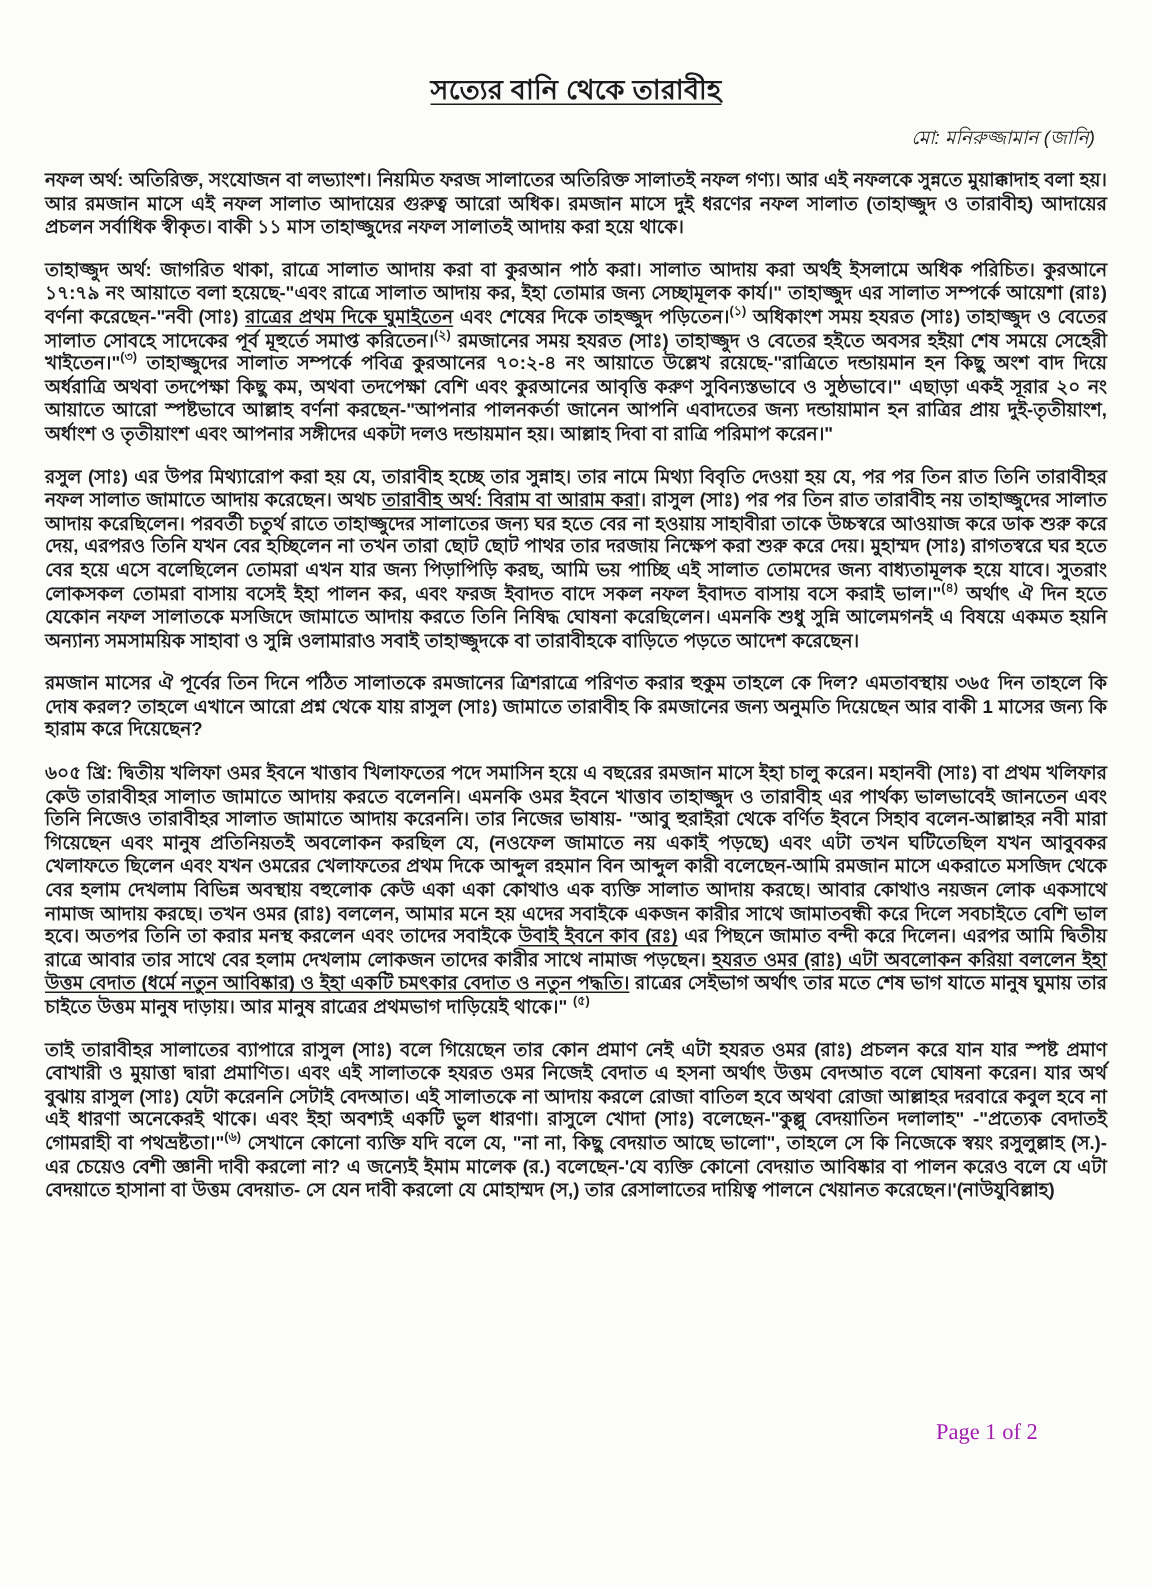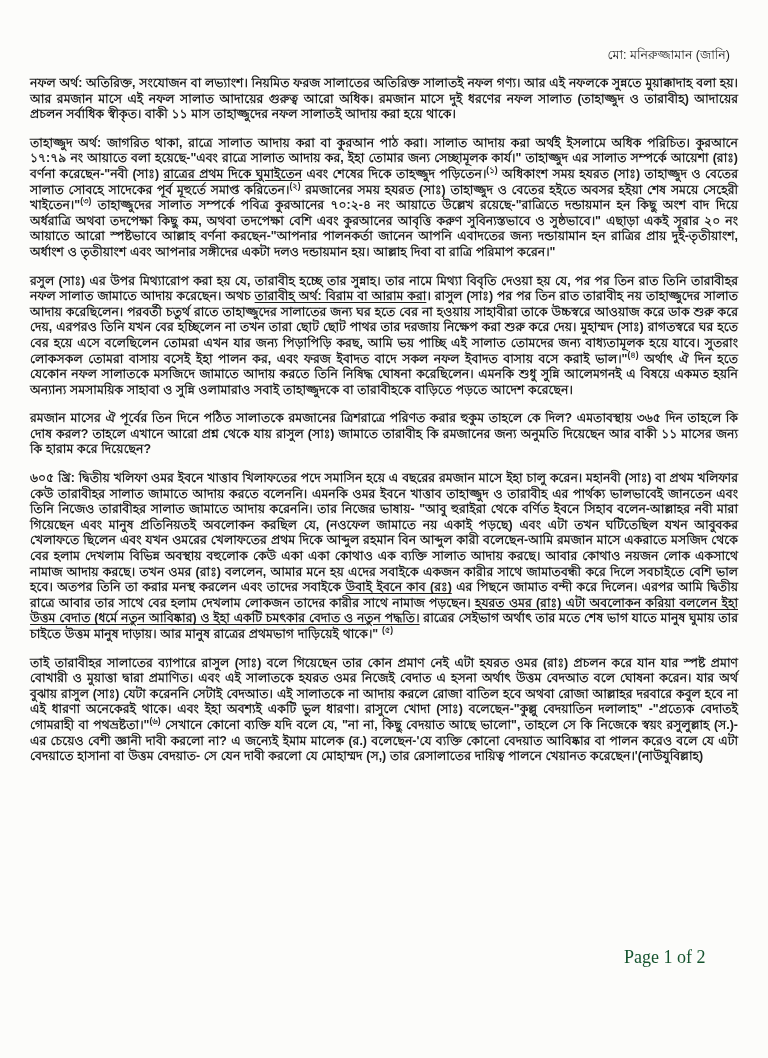--- a/index.html
+++ b/index.html
@@ -23,20 +23,21 @@
     text-align: center;
     font-size: 18px;
     font-weight: bold;
     text-decoration: underline;
     text-underline-offset: 3px;
     margin: 0 0 6px 0;
     letter-spacing: 0.2px;
   }
   .author {
     text-align: right;
+    font-style: italic;
     font-size: 12.5px;
     margin: 0 8px 10px 0;
   }
   .paras p {
     font-size: 12.4px;
     line-height: 15.6px;
     text-align: justify;
     margin: 0 0 13px 0;
     word-spacing: 0.3px;
     font-weight: bold;
@@ -48,31 +49,32 @@
   .paras sup {
     font-size: 8.5px;
     line-height: 0;
     vertical-align: super;
   }
   .footer {
     position: absolute;
     left: 624px;
     top: 947px;
     font-family: "Liberation Serif", "DejaVu Serif", serif;
-    font-size: 18px;
-    color: #14532d;
+    font-size: 15px;
+    color: #a21caf;
   }
 </style>
 </head>
 <body>
 
 <div class="page">
+  <h1 class="title">সত্যের বানি থেকে তারাবীহ</h1>
   <div class="author">মো: মনিরুজ্জামান (জানি)</div>
   <div class="paras">
       <p><span>নফল অর্থ: অতিরিক্ত, সংযোজন বা লভ্যাংশ। নিয়মিত ফরজ সালাতের অতিরিক্ত সালাতই নফল গণ্য। আর এই নফলকে সুন্নতে মুয়াক্কাদাহ বলা হয়। আর রমজান মাসে এই নফল সালাত আদায়ের গুরুত্ব আরো অধিক। রমজান মাসে দুই ধরণের নফল সালাত (তাহাজ্জুদ ও তারাবীহ) আদায়ের প্রচলন সর্বাধিক স্বীকৃত। বাকী ১১ মাস তাহাজ্জুদের নফল সালাতই আদায় করা হয়ে থাকে।</span></p>
       <p><span>তাহাজ্জুদ অর্থ: জাগরিত থাকা, রাত্রে সালাত আদায় করা বা কুরআন পাঠ করা। সালাত আদায় করা অর্থই ইসলামে অধিক পরিচিত। কুরআনে ১৭:৭৯ নং আয়াতে বলা হয়েছে-"এবং রাত্রে সালাত আদায় কর, ইহা তোমার জন্য সেচ্ছামূলক কার্য।" তাহাজ্জুদ এর সালাত সম্পর্কে আয়েশা (রাঃ) বর্ণনা করেছেন-"নবী (সাঃ) </span><span class="u">রাত্রের প্রথম দিকে ঘুমাইতেন</span><span> এবং শেষের দিকে তাহজ্জুদ পড়িতেন।</span><sup>(১)</sup><span> অধিকাংশ সময় হযরত (সাঃ) তাহাজ্জুদ ও বেতের সালাত সোবহে সাদেকের পূর্ব মূহুর্তে সমাপ্ত করিতেন।</span><sup>(২)</sup><span> রমজানের সময় হযরত (সাঃ) তাহাজ্জুদ ও বেতের হইতে অবসর হইয়া শেষ সময়ে সেহেরী খাইতেন।"</span><sup>(৩)</sup><span> তাহাজ্জুদের সালাত সম্পর্কে পবিত্র কুরআনের ৭০:২-৪ নং আয়াতে উল্লেখ রয়েছে-"রাত্রিতে দন্ডায়মান হন কিছু অংশ বাদ দিয়ে অর্ধরাত্রি অথবা তদপেক্ষা কিছু কম, অথবা তদপেক্ষা বেশি এবং কুরআনের আবৃত্তি করুণ সুবিন্যস্তভাবে ও সুষ্ঠভাবে।" এছাড়া একই সূরার ২০ নং আয়াতে আরো স্পষ্টভাবে আল্লাহ বর্ণনা করছেন-"আপনার পালনকর্তা জানেন আপনি এবাদতের জন্য দন্ডায়ামান হন রাত্রির প্রায় দুই-তৃতীয়াংশ, অর্ধাংশ ও তৃতীয়াংশ এবং আপনার সঙ্গীদের একটা দলও দন্ডায়মান হয়। আল্লাহ দিবা বা রাত্রি পরিমাপ করেন।"</span></p>
       <p><span>রসুল (সাঃ) এর উপর মিথ্যারোপ করা হয় যে, তারাবীহ হচ্ছে তার সুন্নাহ। তার নামে মিথ্যা বিবৃতি দেওয়া হয় যে, পর পর তিন রাত তিনি তারাবীহর নফল সালাত জামাতে আদায় করেছেন। অথচ </span><span class="u">তারাবীহ অর্থ: বিরাম বা আরাম করা</span><span>। রাসুল (সাঃ) পর পর তিন রাত তারাবীহ নয় তাহাজ্জুদের সালাত আদায় করেছিলেন। পরবর্তী চতুর্থ রাতে তাহাজ্জুদের সালাতের জন্য ঘর হতে বের না হওয়ায় সাহাবীরা তাকে উচ্চস্বরে আওয়াজ করে ডাক শুরু করে দেয়, এরপরও তিনি যখন বের হচ্ছিলেন না তখন তারা ছোট ছোট পাথর তার দরজায় নিক্ষেপ করা শুরু করে দেয়। মুহাম্মদ (সাঃ) রাগতস্বরে ঘর হতে বের হয়ে এসে বলেছিলেন তোমরা এখন যার জন্য পিড়াপিড়ি করছ, আমি ভয় পাচ্ছি এই সালাত তোমদের জন্য বাধ্যতামূলক হয়ে যাবে। সুতরাং লোকসকল তোমরা বাসায় বসেই ইহা পালন কর, এবং ফরজ ইবাদত বাদে সকল নফল ইবাদত বাসায় বসে করাই ভাল।"</span><sup>(৪)</sup><span> অর্থাৎ ঐ দিন হতে যেকোন নফল সালাতকে মসজিদে জামাতে আদায় করতে তিনি নিষিদ্ধ ঘোষনা করেছিলেন। এমনকি শুধু সুন্নি আলেমগনই এ বিষয়ে একমত হয়নি অন্যান্য সমসাময়িক সাহাবা ও সুন্নি ওলামারাও সবাই তাহাজ্জুদকে বা তারাবীহকে বাড়িতে পড়তে আদেশ করেছেন।</span></p>
-      <p><span>রমজান মাসের ঐ পূর্বের তিন দিনে পঠিত সালাতকে রমজানের ত্রিশরাত্রে পরিণত করার হুকুম তাহলে কে দিল? এমতাবস্থায় ৩৬৫ দিন তাহলে কি দোষ করল? তাহলে এখানে আরো প্রশ্ন থেকে যায় রাসুল (সাঃ) জামাতে তারাবীহ কি রমজানের জন্য অনুমতি দিয়েছেন আর বাকী ১১ মাসের জন্য কি হারাম করে দিয়েছেন?</span></p>
+      <p><span>রমজান মাসের ঐ পূর্বের তিন দিনে পঠিত সালাতকে রমজানের ত্রিশরাত্রে পরিণত করার হুকুম তাহলে কে দিল? এমতাবস্থায় ৩৬৫ দিন তাহলে কি দোষ করল? তাহলে এখানে আরো প্রশ্ন থেকে যায় রাসুল (সাঃ) জামাতে তারাবীহ কি রমজানের জন্য অনুমতি দিয়েছেন আর বাকী 1 মাসের জন্য কি হারাম করে দিয়েছেন?</span></p>
       <p><span>৬০৫ খ্রি: দ্বিতীয় খলিফা ওমর ইবনে খাত্তাব খিলাফতের পদে সমাসিন হয়ে এ বছরের রমজান মাসে ইহা চালু করেন। মহানবী (সাঃ) বা প্রথম খলিফার কেউ তারাবীহর সালাত জামাতে আদায় করতে বলেননি। এমনকি ওমর ইবনে খাত্তাব তাহাজ্জুদ ও তারাবীহ এর পার্থক্য ভালভাবেই জানতেন এবং তিনি নিজেও তারাবীহর সালাত জামাতে আদায় করেননি। তার নিজের ভাষায়- "আবু হুরাইরা থেকে বর্ণিত ইবনে সিহাব বলেন-আল্লাহর নবী মারা গিয়েছেন এবং মানুষ প্রতিনিয়তই অবলোকন করছিল যে, (নওফেল জামাতে নয় একাই পড়ছে) এবং এটা তখন ঘটিতেছিল যখন আবুবকর খেলাফতে ছিলেন এবং যখন ওমরের খেলাফতের প্রথম দিকে আব্দুল রহমান বিন আব্দুল কারী বলেছেন-আমি রমজান মাসে একরাতে মসজিদ থেকে বের হলাম দেখলাম বিভিন্ন অবস্থায় বহুলোক কেউ একা একা কোথাও এক ব্যক্তি সালাত আদায় করছে। আবার কোথাও নয়জন লোক একসাথে নামাজ আদায় করছে। তখন ওমর (রাঃ) বললেন, আমার মনে হয় এদের সবাইকে একজন কারীর সাথে জামাতবন্ধী করে দিলে সবচাইতে বেশি ভাল হবে। অতপর তিনি তা করার মনস্থ করলেন এবং তাদের সবাইকে </span><span class="u">উবাই ইবনে কাব (রঃ)</span><span> এর পিছনে জামাত বন্দী করে দিলেন। এরপর আমি দ্বিতীয় রাত্রে আবার তার সাথে বের হলাম দেখলাম লোকজন তাদের কারীর সাথে নামাজ পড়ছেন। </span><span class="u">হযরত ওমর (রাঃ) এটা অবলোকন করিয়া বললেন ইহা উত্তম বেদাত (ধর্মে নতুন আবিষ্কার) ও ইহা একটি চমৎকার বেদাত ও নতুন পদ্ধতি।</span><span> রাত্রের সেইভাগ অর্থাৎ তার মতে শেষ ভাগ যাতে মানুষ ঘুমায় তার চাইতে উত্তম মানুষ দাড়ায়। আর মানুষ রাত্রের প্রথমভাগ দাড়িয়েই থাকে।" </span><sup>(৫)</sup></p>
       <p><span>তাই তারাবীহর সালাতের ব্যাপারে রাসুল (সাঃ) বলে গিয়েছেন তার কোন প্রমাণ নেই এটা হযরত ওমর (রাঃ) প্রচলন করে যান যার স্পষ্ট প্রমাণ বোখারী ও মুয়াত্তা দ্বারা প্রমাণিত। এবং এই সালাতকে হযরত ওমর নিজেই বেদাত এ হসনা অর্থাৎ উত্তম বেদআত বলে ঘোষনা করেন। যার অর্থ বুঝায় রাসুল (সাঃ) যেটা করেননি সেটাই বেদআত। এই সালাতকে না আদায় করলে রোজা বাতিল হবে অথবা রোজা আল্লাহর দরবারে কবুল হবে না এই ধারণা অনেকেরই থাকে। এবং ইহা অবশ্যই একটি ভুল ধারণা। রাসুলে খোদা (সাঃ) বলেছেন-"কুল্লু বেদয়াতিন দলালাহ" -"প্রত্যেক বেদাতই গোমরাহী বা পথভ্রষ্টতা।"</span><sup>(৬)</sup><span> সেখানে কোনো ব্যক্তি যদি বলে যে, "না না, কিছু বেদয়াত আছে ভালো", তাহলে সে কি নিজেকে স্বয়ং রসুলুল্লাহ (স.)-এর চেয়েও বেশী জ্ঞানী দাবী করলো না? এ জন্যেই ইমাম মালেক (র.) বলেছেন-'যে ব্যক্তি কোনো বেদয়াত আবিষ্কার বা পালন করেও বলে যে এটা বেদয়াতে হাসানা বা উত্তম বেদয়াত- সে যেন দাবী করলো যে মোহাম্মদ (স,) তার রেসালাতের দায়িত্ব পালনে খেয়ানত করেছেন।'(নাউযুবিল্লাহ)</span></p>
     </div>
   <div class="footer">Page 1 of 2</div>
 </div>
 
 </body></html>

